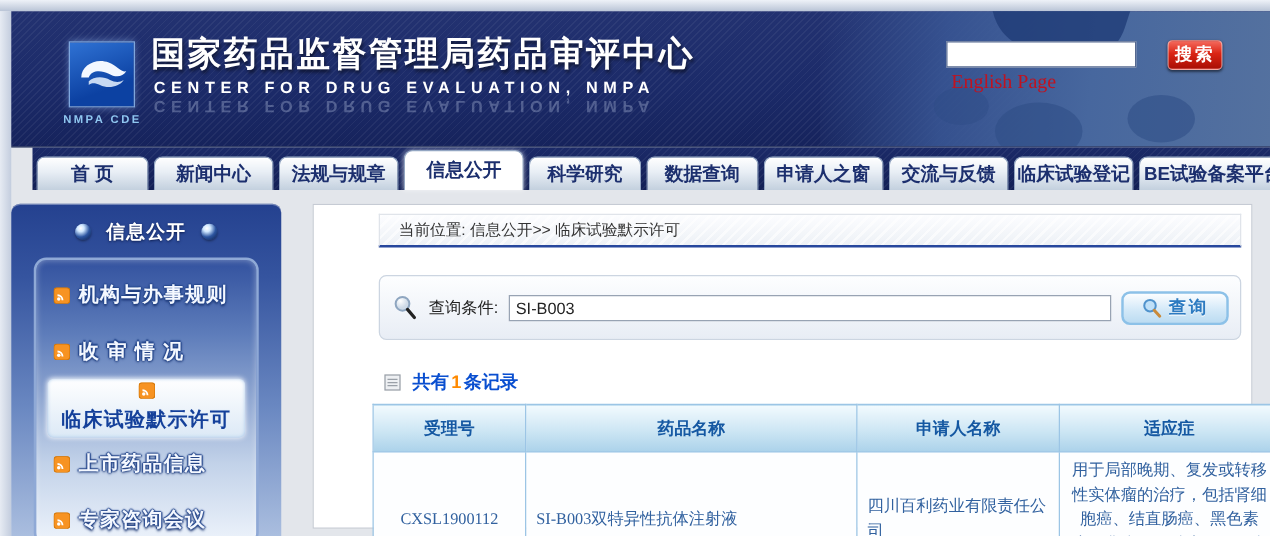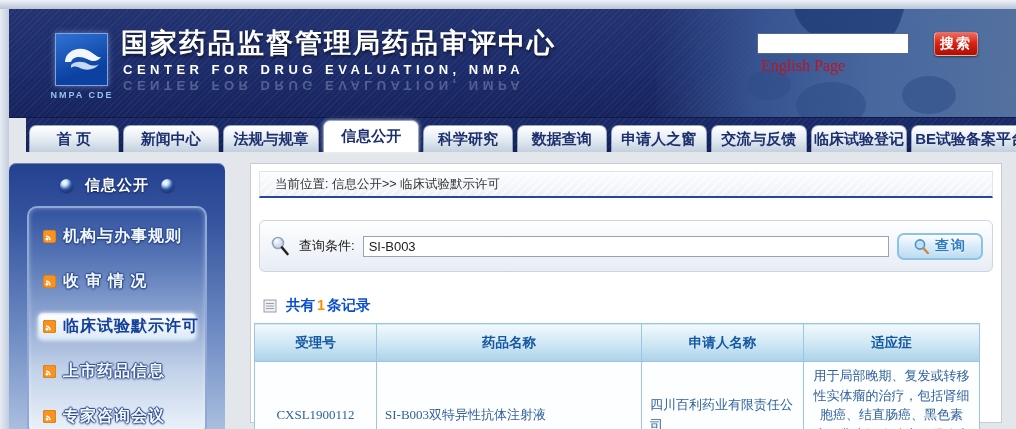--- a/index.html
+++ b/index.html
@@ -78,27 +78,27 @@
     box-shadow:0 1px 2px rgba(0,0,0,.4); }
   .sb-panel { margin:11px auto 0; width:180px; height:230px;
     border:2px solid #8fa9d6; border-radius:10px;
     background:linear-gradient(180deg,#33529f 0%,#5d7cba 26%,#c2d2e9 72%,#edf3fb 100%);
     box-shadow:inset 0 0 5px rgba(255,255,255,.4); padding-top:6px; }
   .sb-row { height:45px; display:flex; align-items:center; padding:0 9px; }
   .sb-link { display:flex; align-items:center; gap:7px; width:100%; padding:3px 5px; cursor:pointer; border-radius:5px; }
   .sb-label { font-size:16px; font-weight:bold; color:#f4f8ff; letter-spacing:1px; white-space:nowrap;
     text-shadow:1px 0 1px #27498f, -1px 0 1px #27498f, 0 1px 2px #16306b, 0 -1px 1px #27498f; }
   .sb-row.active .sb-link { background:linear-gradient(#ffffff,#dcE9f6);
-    box-shadow:0 0 4px rgba(255,255,255,.95), inset 0 0 3px #a9c8ea; }
+    box-shadow:0 0 4px rgba(255,255,255,.95), inset 0 0 3px #a9c8ea;flex-direction:column; }
   .sb-row.active .sb-label { color:#14409a; text-shadow:0 0 1px #cfe2f5; }
   .rss-ic { flex:0 0 13px; }
 
   
   .panel { position:absolute; left:250px; top:163px; width:752px; height:260px;
-    background:#fff; border:1px solid #c6cbd4; }
+    background:#fff; border:1px solid #c6cbd4;padding-left:44px; }
   .crumb { margin:7px 8px 0; height:27px; line-height:25px; padding-left:15px;
     border:1px solid #e0e4ea; border-bottom:2px solid #27479d;
     background:repeating-linear-gradient(135deg, rgba(255,255,255,.6) 0 2px, rgba(0,0,0,0) 2px 6px),
       linear-gradient(#fcfdff,#edf1f6); font-size:12.5px; color:#333; }
   .qbar { margin:22px 8px 0; height:52px; border:1px solid #ccd5e1; border-radius:6px;
     background:linear-gradient(#fdfeff,#e8edf5); display:flex; align-items:center; padding:0 9px; gap:8px; }
   .q-label { font-size:13px; color:#222; white-space:nowrap; }
   .q-input { flex:1; height:21px; border:1px solid #98a3b3; font-size:13px; padding:0 5px; color:#222; }
   .q-btn { width:86px; height:27px; border:2px solid #8cc1e8; border-radius:7px;
     background:linear-gradient(#fbfdff,#d4e9f8 55%,#bcdcf2);

